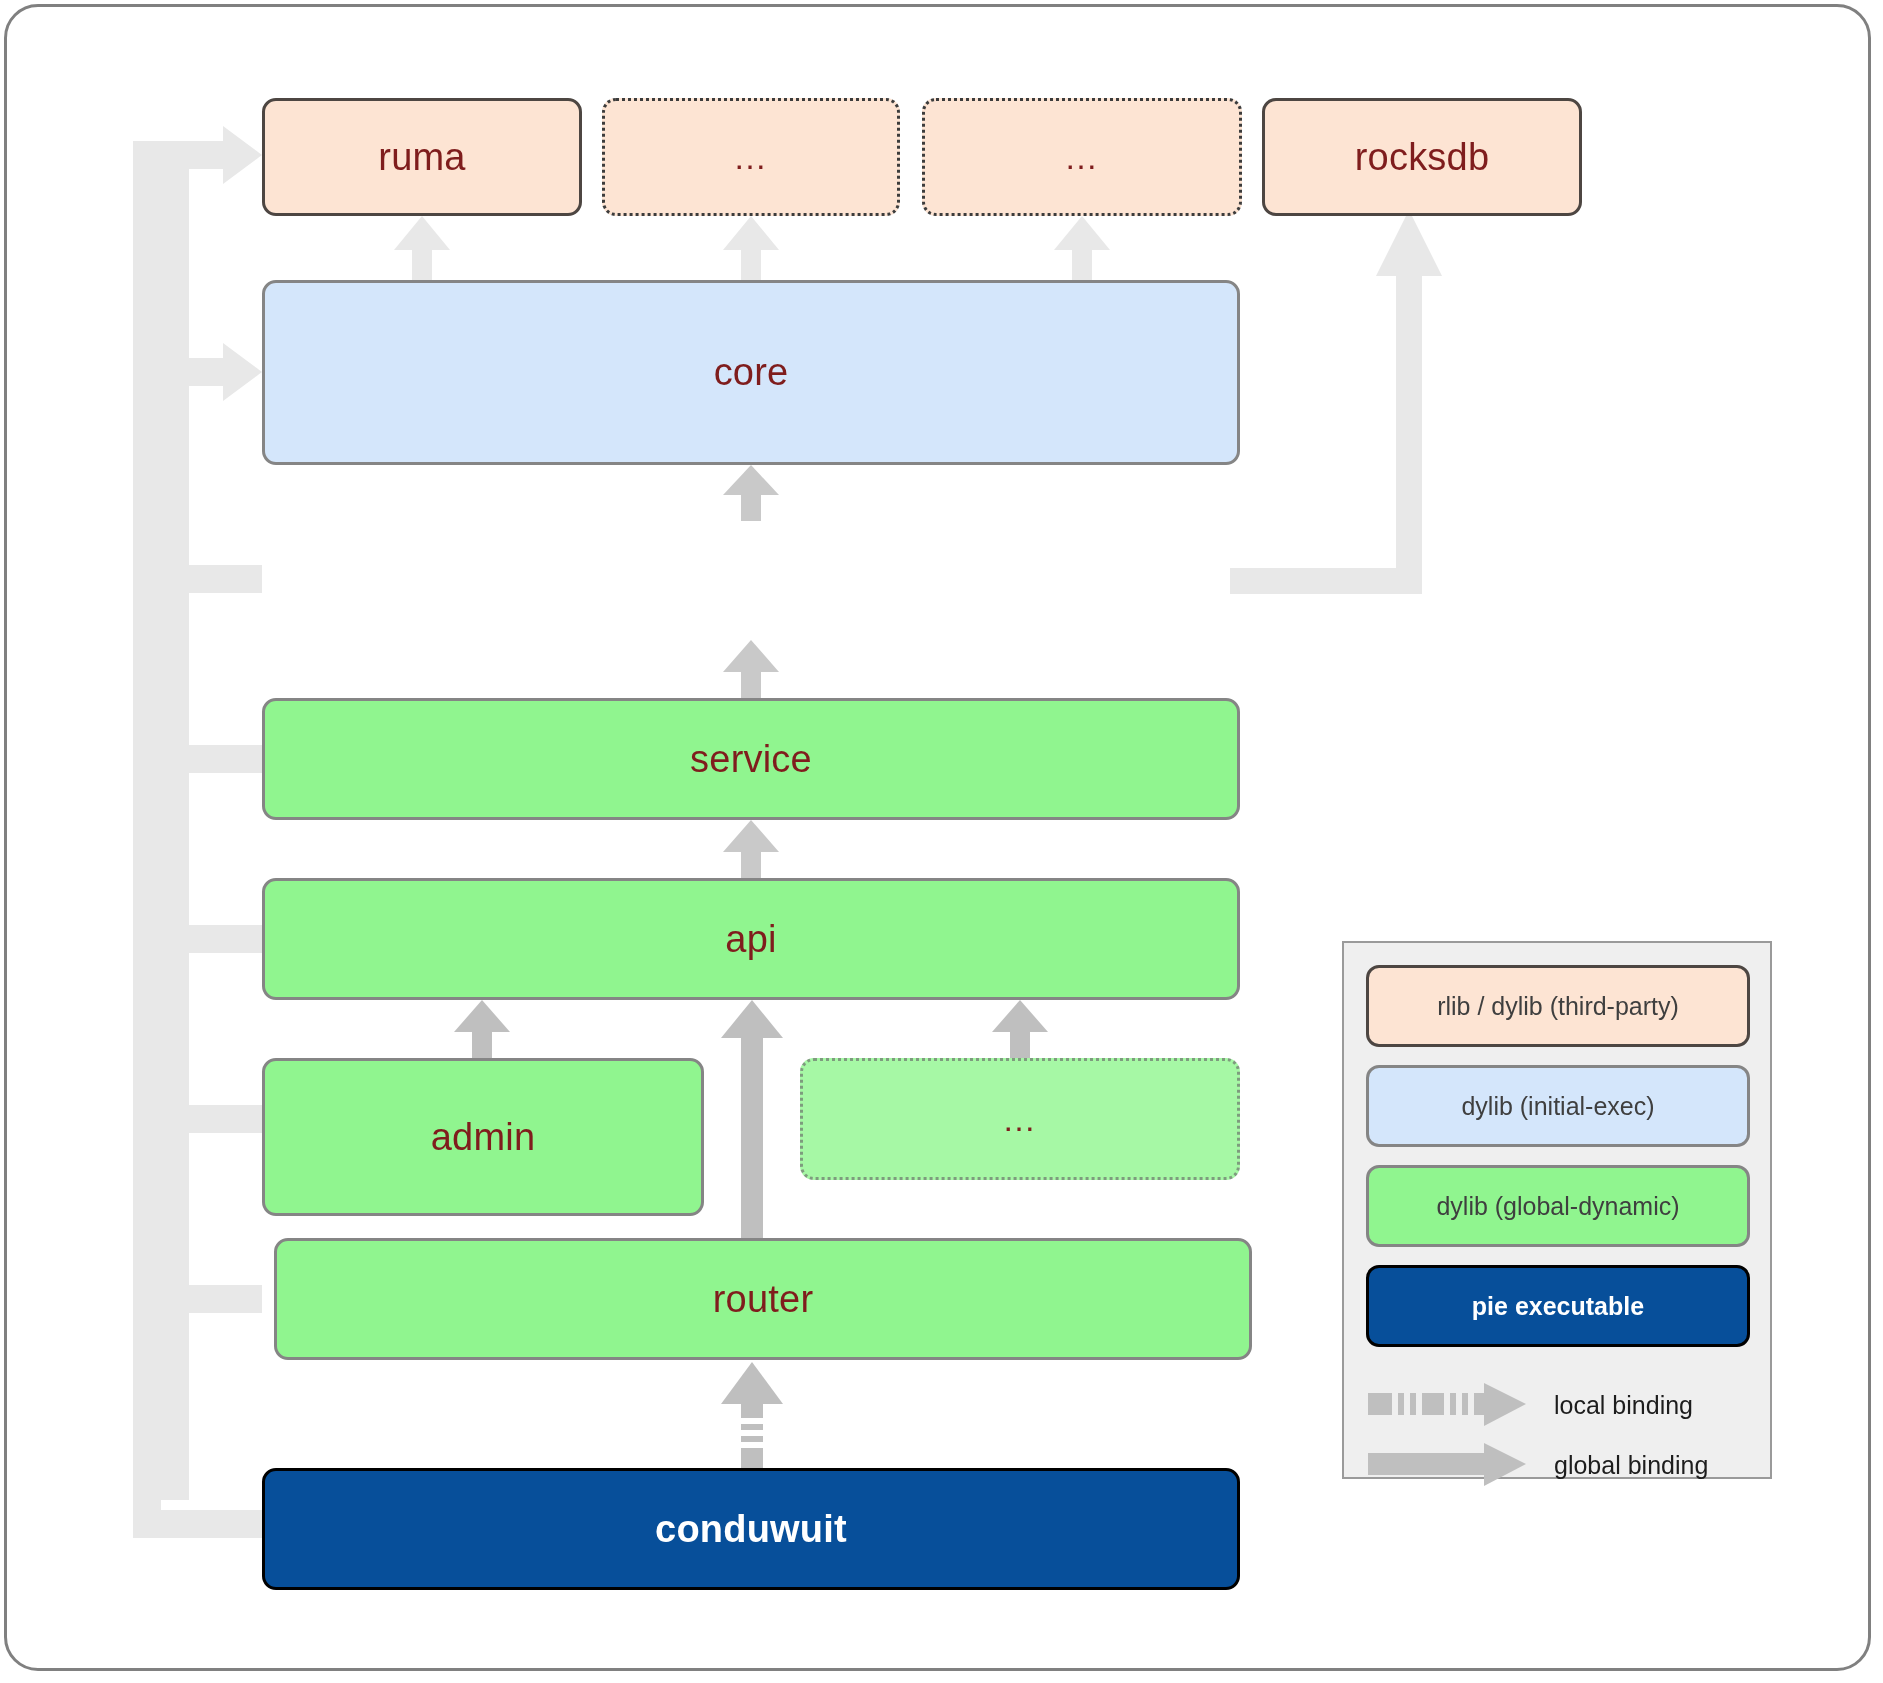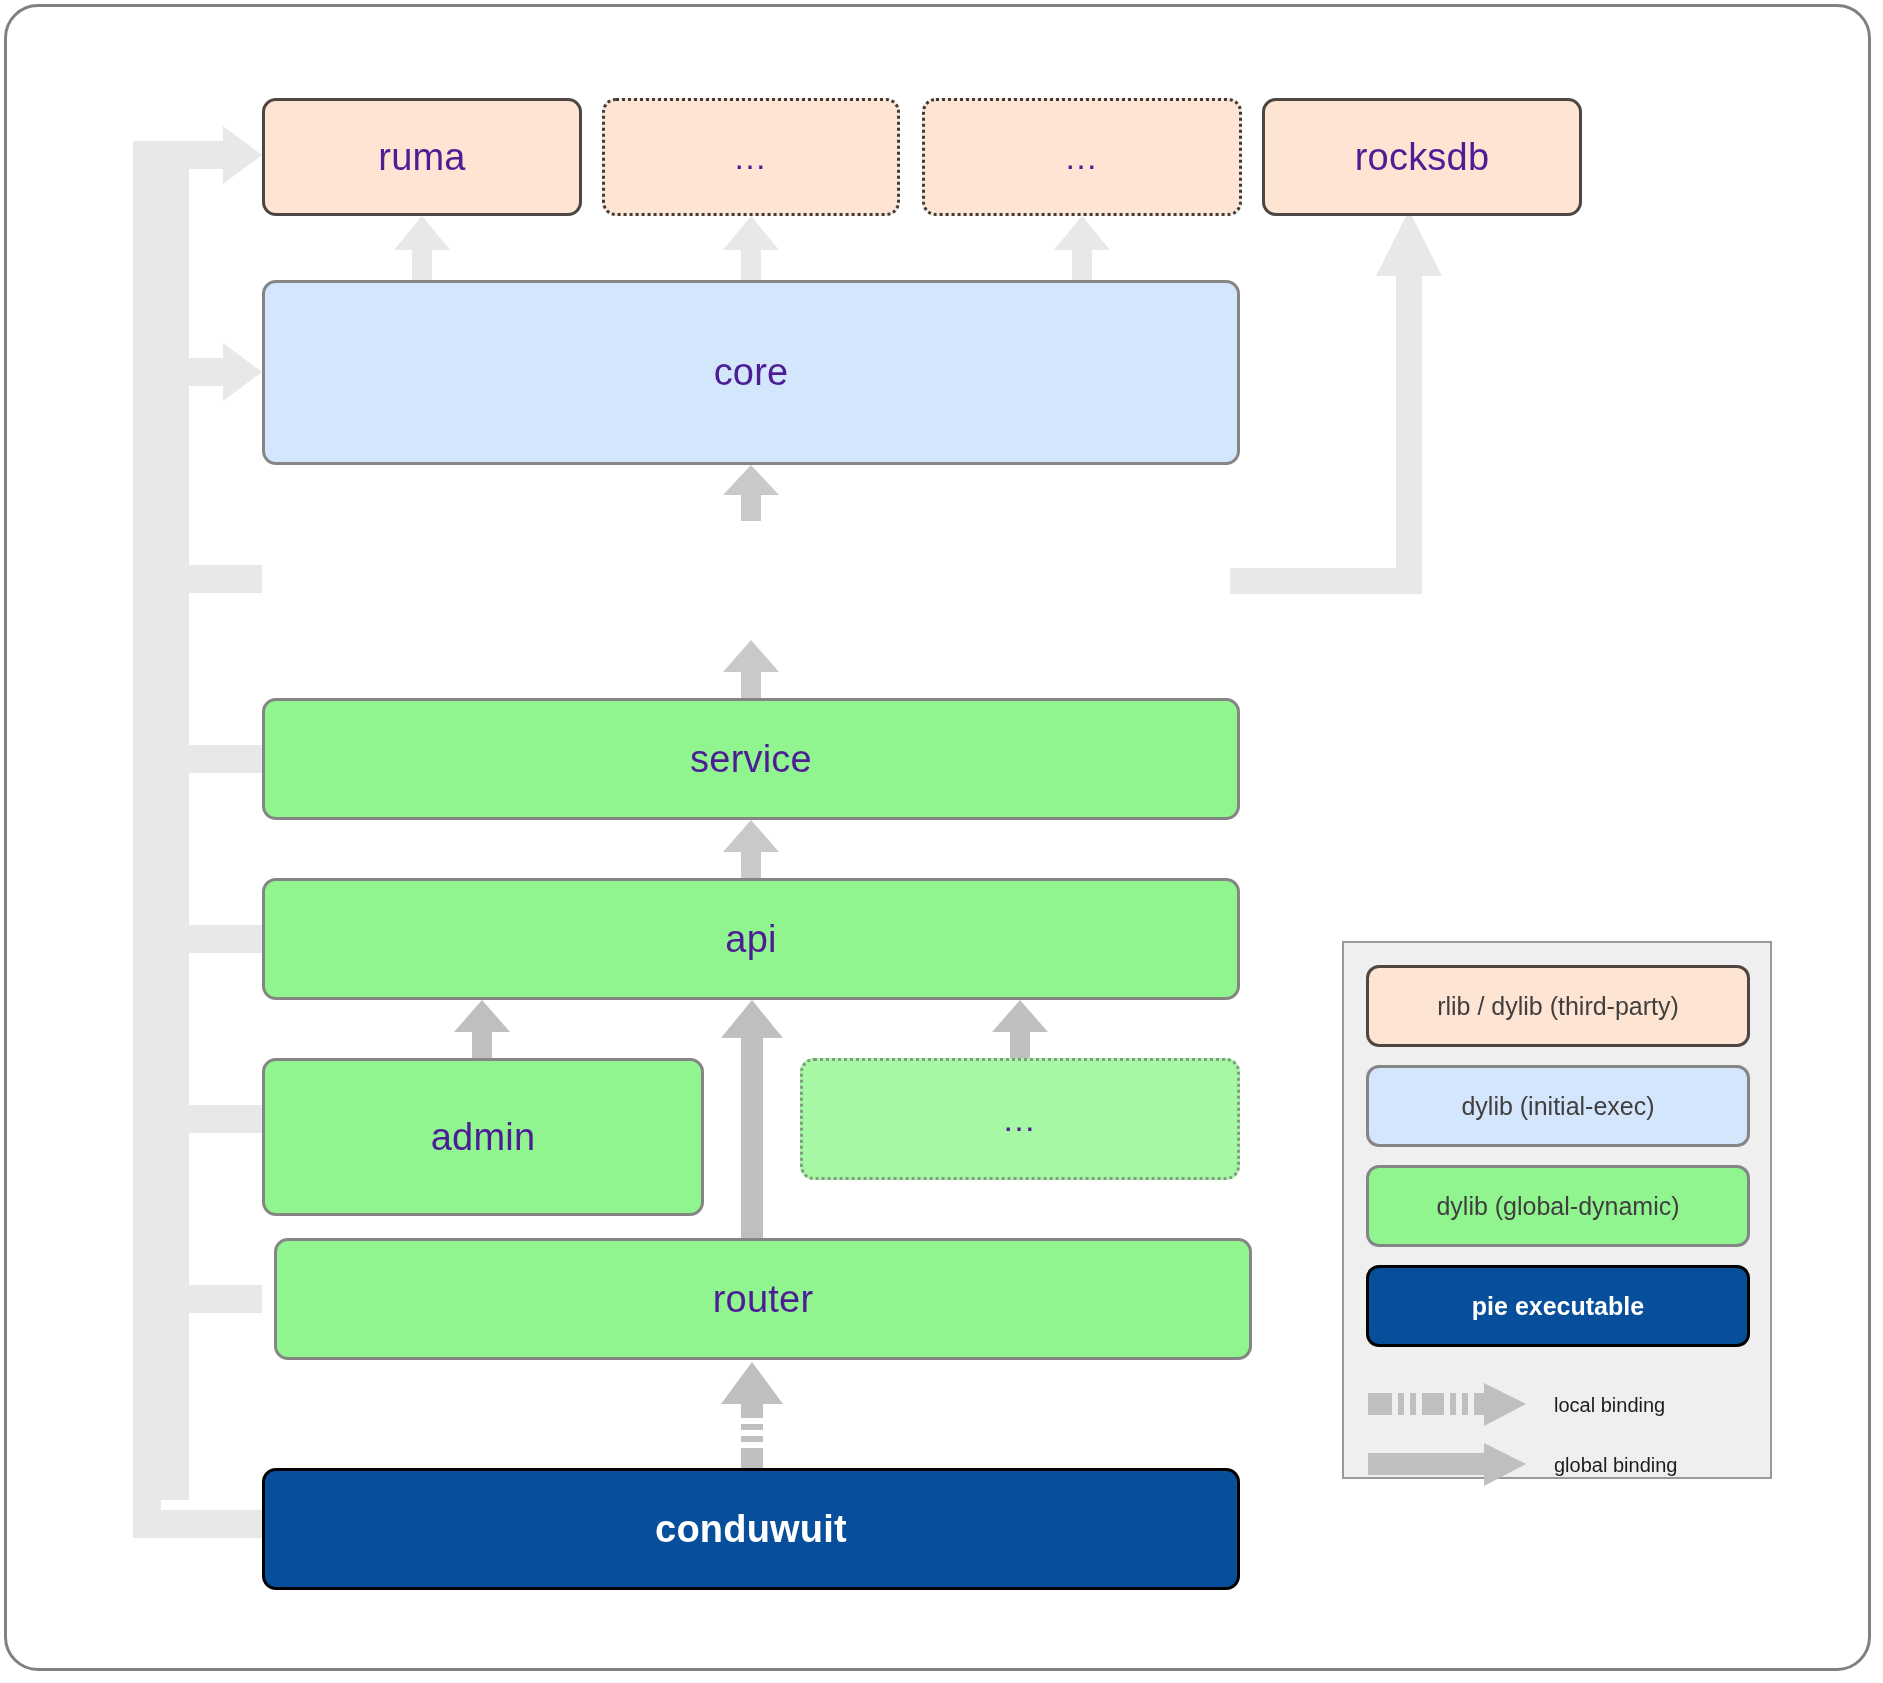--- a/index.html
+++ b/index.html
@@ -30,21 +30,21 @@
     background: #ffffff;
   }
 
   .node {
     position: absolute;
     box-sizing: border-box;
     border-radius: 14px;
     display: flex;
     align-items: center;
     justify-content: center;
-    color: #4c1d95;
+    color: #7f1d1d;
     font-size: 38px;
     letter-spacing: 0.2px;
     z-index: 20;
   }
   .node.dots { font-size: 34px; letter-spacing: 2px; }
 
   
   .third-party {
     background: #fde4d3;
     border: 3px solid #4d4642;
@@ -105,21 +105,21 @@
   .lg-row {
     position: absolute;
     left: 22px;
     width: 390px;
     height: 60px;
     display: flex;
     align-items: center;
   }
   .lg-row .glyph { width: 160px; height: 44px; flex: 0 0 160px; }
   .lg-row .lbl {
-    font-size: 20px;
+    font-size: 25px;
     color: #1d1d1d;
     margin-left: 28px;
   }
 </style>
 </head>
 <body>
 
 <div id="canvas">
   <div id="frame"></div>
 

